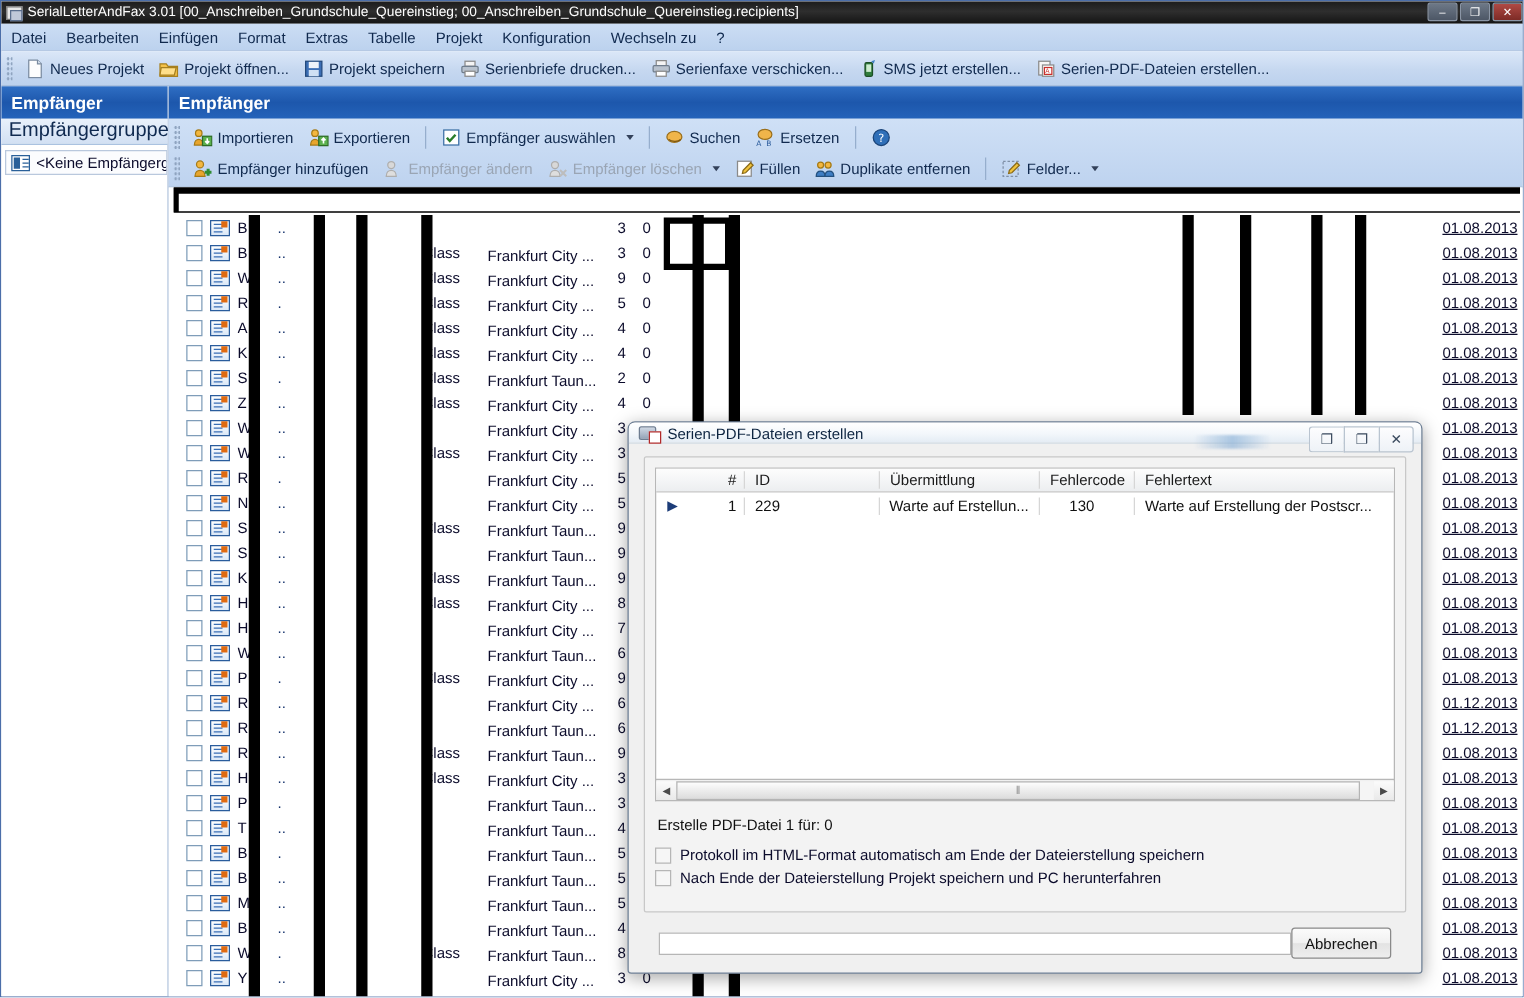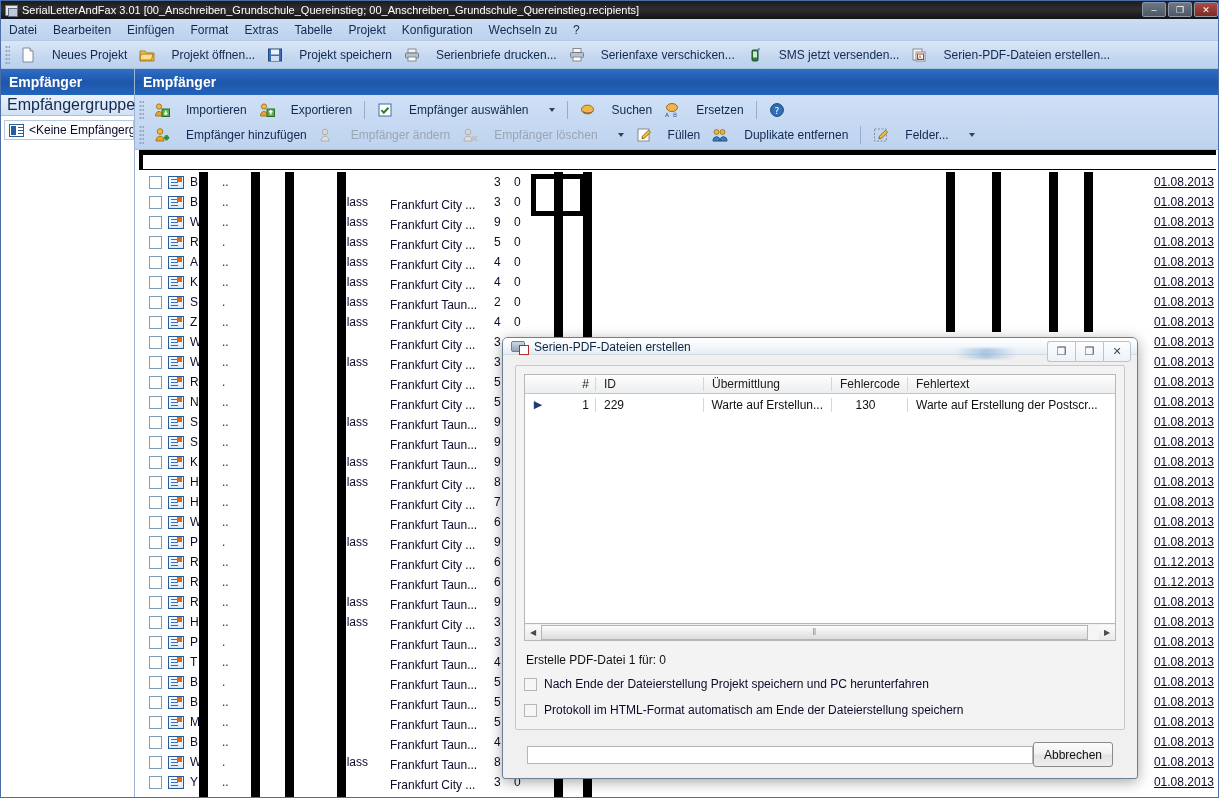--- a/index.html
+++ b/index.html
@@ -71,21 +71,21 @@
     position: absolute; left: 0; top: 40px; width: 1219px; height: 28px;
     background: linear-gradient(to bottom, #dbe7f8 0%, #c6d8f0 55%, #bcd1ed 100%);
     display: flex; align-items: center;
     border-bottom: 1px solid #a8bfdd;
     padding-left: 4px;
     overflow: hidden;
   }
   .grip { width: 5px; height: 20px; margin-right: 4px; flex:0 0 auto;
     background-image: radial-gradient(circle, #8fa4c0 1px, transparent 1.2px);
     background-size: 3px 4px; }
-  .tb-item { display: flex; align-items: center; gap: 16px; padding: 2px 6px; white-space: nowrap;
+  .tb-item { display: flex; align-items: center; gap: 4px; padding: 2px 6px; white-space: nowrap;
     font-size: 12px; color: #10294e; cursor: default; }
 
   
   .ic { width: 16px; height: 16px; position: relative; flex: 0 0 auto; display:inline-block; }
 
   
   .leftpanel {
     position: absolute; left: 0; top: 68px; width: 134px; height: 730px;
     background: #ffffff;
     border-right: 1px solid #9bb3d4;
@@ -330,21 +330,21 @@
     </span>
 
     <span class="tb-item">
       <span class="ic">
         <svg width="16" height="16" viewBox="0 0 16 16">
             <rect x="5" y="3" width="6" height="11" rx="1.2" fill="#2f7d3c" stroke="#1c4e26"></rect>
             <rect x="6" y="4.5" width="4" height="6" fill="#cdeccf"></rect>
             <path d="M10 2l3-1-1 3z" fill="#3e7fc1"></path>
           </svg>
       </span>
-      <span>SMS jetzt versenden...</span>
+      <span>SMS jetzt erstellen...</span>
     </span>
 
     <span class="tb-item">
       <span class="ic">
         <svg width="16" height="16" viewBox="0 0 16 16">
             <rect x="2" y="2" width="9" height="11" fill="#f6f6f6" stroke="#8a8a8a"></rect>
             <rect x="5" y="5" width="9" height="9" fill="#ffffff" stroke="#8a8a8a"></rect>
             <rect x="6.5" y="7" width="6" height="5.5" fill="#ffffff" stroke="#c8302c"></rect>
             <text x="7.2" y="11.6" font-size="5" fill="#c8302c" font-family="DejaVu Sans">A</text>
           </svg>
@@ -920,29 +920,29 @@
         <div class="hscroll">
           <span class="hs-btn">◀</span>
           <span class="hs-track">
             <span class="hs-thumb">‖</span>
           </span>
           <span class="hs-btn">▶</span>
         </div>
 
         <div class="status-line">Erstelle PDF-Datei 1 für: 0</div>
 
+        <div class="chk-row" style="margin-bottom:4px;">
+          <span class="chk-box"></span>
+          <span>Protokoll im HTML-Format automatisch am Ende der Dateierstellung speichern</span>
+        </div>
+
         <div class="chk-row">
           <span class="chk-box"></span>
           <span>Nach Ende der Dateierstellung Projekt speichern und PC herunterfahren</span>
         </div>
-
-        <div class="chk-row" style="margin-bottom:4px;">
-          <span class="chk-box"></span>
-          <span>Protokoll im HTML-Format automatisch am Ende der Dateierstellung speichern</span>
-        </div>
       </div>
 
       <div class="dlg-footer">
         <span class="progress">
           <span class="progress-inner"></span>
         </span>
         <span class="btn">Abbrechen</span>
       </div>
     </div>
   </div>

